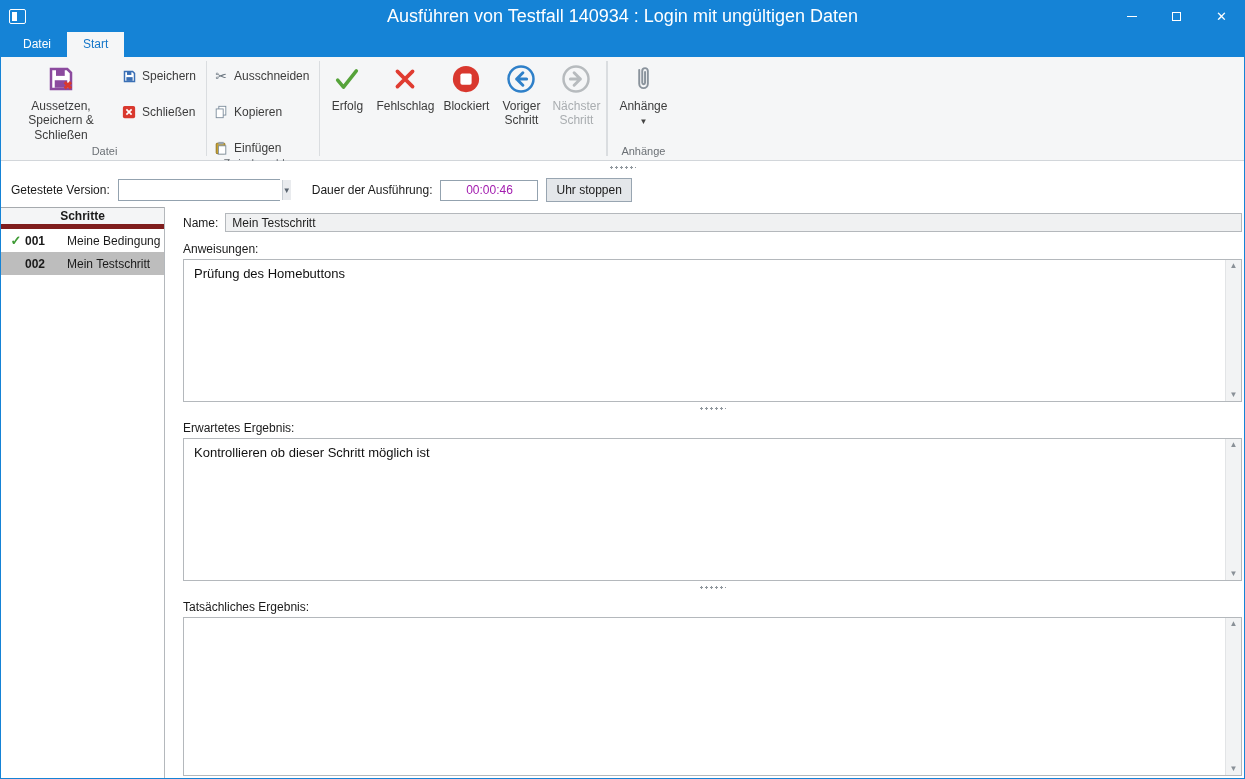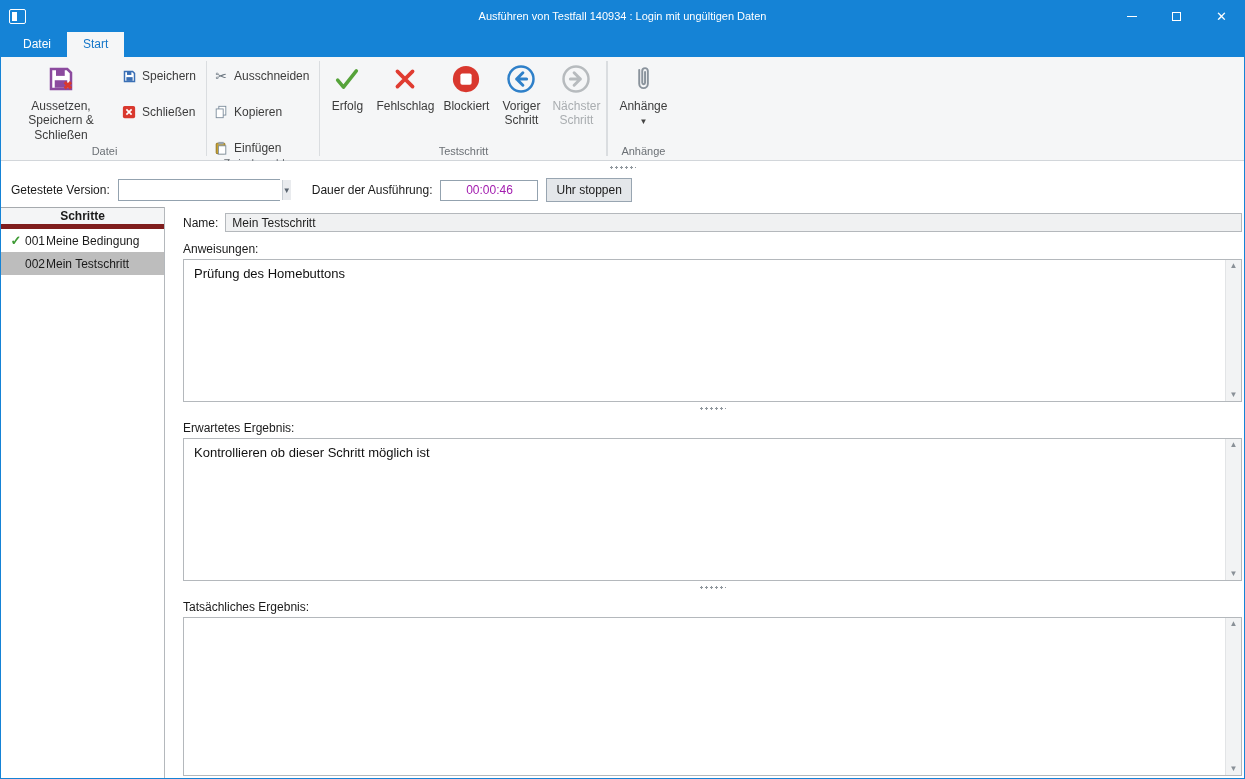--- a/index.html
+++ b/index.html
@@ -5,21 +5,21 @@
   * { margin:0; padding:0; box-sizing:border-box; }
   html,body { background:#e8e8e8; }
   body { font-family:"Liberation Sans", sans-serif; }
 
   .window{width:1245px;height:779px;border:1px solid #1583d6;display:flex;flex-direction:column;background:#fff;overflow:hidden;}
 
   
   .titlebar{height:30px;background:#1583d6;display:flex;align-items:center;color:#fff;position:relative;flex:0 0 auto;}
   .app-icon{width:17px;height:15px;margin-left:8px;border:1px solid #fff;border-radius:2px;background:#1583d6;position:relative;z-index:2;}
   .app-icon::before{content:"";position:absolute;left:2px;top:2px;width:5px;height:9px;background:#fff;}
-  .title-text{position:absolute;left:0;right:0;text-align:center;font-size:11px;pointer-events:none;}
+  .title-text{position:absolute;left:0;right:0;text-align:center;font-size:18px;pointer-events:none;}
   .win-controls{margin-left:auto;display:flex;z-index:2;}
   .ctrl{width:45px;height:30px;display:flex;align-items:center;justify-content:center;color:#fff;}
   .glyph-min{width:10px;height:1px;background:#fff;display:block;}
   .glyph-max{width:9px;height:9px;border:1px solid #fff;display:block;}
   .glyph-close{font-size:13px;line-height:1;}
 
   
   .tabsrow{background:#1583d6;display:flex;align-items:flex-end;padding-left:6px;height:26px;flex:0 0 auto;}
   .tab{padding:5px 16px 6px;font-size:12px;color:#fff;}
   .tab.active{background:#f5f6f7;color:#1476c8;}
@@ -58,21 +58,21 @@
   .durinput{width:98px;height:21px;border:1px solid #93a2af;font-size:12px;text-align:center;font-family:"Liberation Sans",sans-serif;outline:none;color:#a21caf;}
   .pushbtn{height:24px;padding:0 9px;background:#e4e7ea;border:1px solid #98a5b1;font-size:12px;color:#1a1a1a;font-family:"Liberation Sans",sans-serif;cursor:default;}
   .gap16{width:16px;}
 
   
   .bodyrow{flex:1;display:flex;min-height:0;background:#fff;}
   .steps-panel{width:164px;flex:0 0 auto;border-right:1px solid #b4b8bc;display:flex;flex-direction:column;}
   .steps-header{height:22px;border-top:1px solid #a6aaae;border-bottom:5px solid #7f1d1d;background:#f4f5f6;font-weight:bold;font-size:12px;display:flex;align-items:center;justify-content:center;color:#1a1a1a;}
   .step{height:23px;display:flex;align-items:center;font-size:12px;padding-left:6px;color:#1a1a1a;cursor:default;}
   .step .checkcol{width:18px;display:flex;align-items:center;justify-content:center;flex:0 0 auto;}
-  .step .num{font-weight:normal;margin-right:1px;}
+  .step .num{font-weight:bold;margin-right:22px;}
   .step.selected{background:#bdbdbd;}
   .check-glyph{color:#3f9b35;font-weight:bold;font-size:13px;}
 
   .vsplit{width:7px;flex:0 0 auto;background:#fff;}
 
   .main{flex:1;display:flex;flex-direction:column;min-width:0;padding:5px 2px 2px 4px;margin-left:7px;}
   .namerow{display:flex;align-items:center;gap:7px;margin:1px 0 3px;font-size:12px;color:#1a1a1a;}
   .nameinput{flex:1;height:19px;background:#f0f1f2;border:1px solid #b4b8bc;font-size:12px;padding:0 6px;color:#222;font-family:"Liberation Sans",sans-serif;outline:none;}
   .flabel{font-size:12px;color:#1a1a1a;margin:7px 0 3px;}
   .tawrap{position:relative;border:1px solid #b4b8bc;background:#fff;height:143px;flex:0 0 auto;}
@@ -221,21 +221,20 @@
         <div class="bigbtn w54 disabled">
           <span class="bicon">
             <svg width="30" height="30" viewBox="0 0 24 24">
               <circle cx="12" cy="12" r="10" fill="none" stroke="#b7bbbe" stroke-width="2"></circle>
               <path d="M10.5 7l5 5-5 5M15.5 12h-8" stroke="#b7bbbe" stroke-width="2.4" fill="none" stroke-linecap="round" stroke-linejoin="round"></path>
             </svg>
           </span>
           <span>Nächster Schritt</span>
         </div>
       </div>
-      <div class="rgroup-label">Testschritt</div>
     </div>
 
     <div class="rsep"></div>
 
 
     <div class="rsep"></div>
 
     <div class="rgroup">
       <div class="rgroup-content">
         <div class="bigbtn w64">

